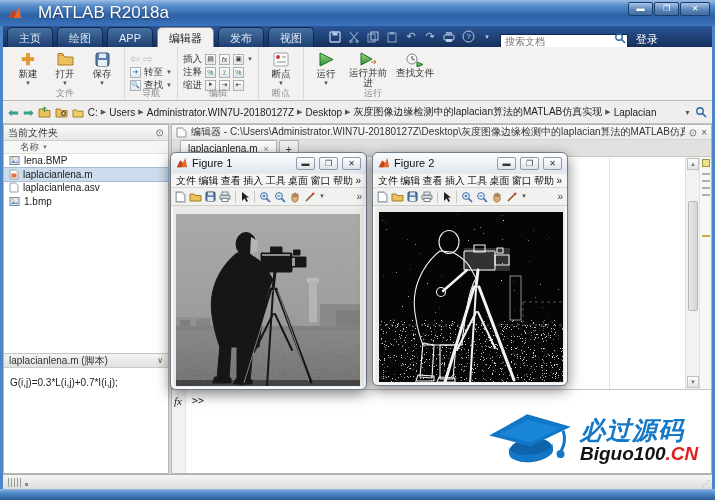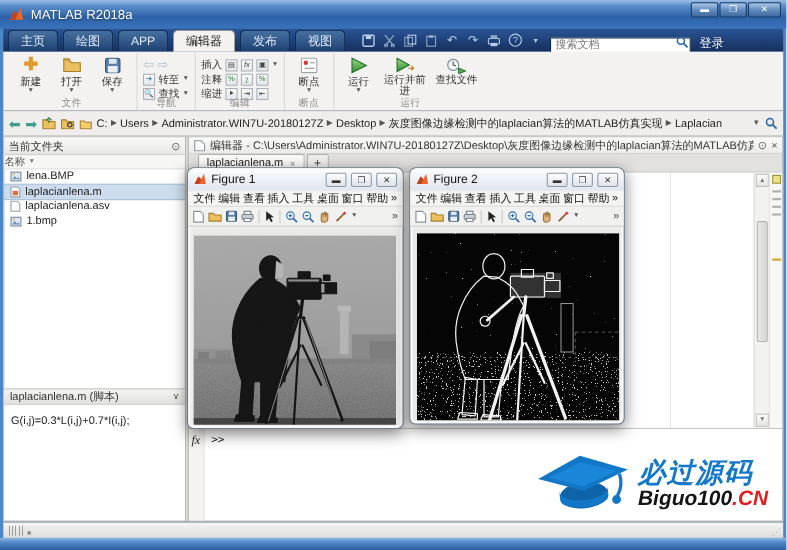--- a/index.html
+++ b/index.html
@@ -3,21 +3,21 @@
 <meta charset="utf-8">
 <style>
 * { margin:0; padding:0; box-sizing:border-box; }
 html,body { width:715px; height:500px; overflow:hidden; font-family:"Liberation Sans",sans-serif; }
 #app { position:relative; width:715px; height:500px; background:#4b86c7; }
 
 
 .titlebar { position:absolute; left:0; top:0; width:715px; height:26px;
   background:linear-gradient(180deg,#9dbce4 0%,#5b90cc 20%,#2d62a8 60%,#3a74bc 100%);
   display:flex; align-items:center; padding:0 8px; }
-.titlebar .apptitle { color:#fff; font-size:12px; margin-left:6px; text-shadow:0 1px 2px rgba(0,0,0,.5); }
+.titlebar .apptitle { color:#fff; font-size:17px; margin-left:16px; text-shadow:0 1px 2px rgba(0,0,0,.5); }
 .win-controls { position:absolute; right:5px; top:2px; display:flex; gap:1px; }
 .wbtn { width:25px; height:14px; background:linear-gradient(#aac4e4,#5d88bc 55%,#41699c);
   border:1px solid #16406f; border-radius:2px; color:#fff; font-size:8px; line-height:12px; text-align:center; }
 .wbtn.close { width:30px; }
 
 
 .tabstrip { position:absolute; left:3px; right:3px; top:26px; height:21px;
   background:linear-gradient(180deg,#2a5596,#152f5c); display:flex; align-items:flex-end; }
 .rtab { height:20px; line-height:20px; padding:0 11px; margin-left:4px; font-size:11px; color:#dfe9f8;
   background:linear-gradient(#46719f,#1d3f72); border:1px solid #0f2a52; border-bottom:none;
@@ -54,21 +54,21 @@
 .crumb-sep { color:#555; font-size:7px; }
 .nav-arrow { font-size:13px; line-height:13px; color:#3d9e8c; }
 .addr-right { display:flex; align-items:center; gap:4px; }
 
 
 .workspace { position:absolute; left:3px; right:3px; top:124px; height:350px; background:#d8d6d2; }
 .sidebar { position:absolute; left:0; top:0; width:166px; height:350px; background:#fff; border:1px solid #b5b5b3; }
 .sb-header { height:16px; background:linear-gradient(#fbfbfa,#e6e6e4); border-bottom:1px solid #cfcfcd;
   display:flex; align-items:center; justify-content:space-between; padding:0 4px; font-size:10px; color:#333; }
 .sb-colhead { height:13px; background:#f6f6f4; border-bottom:1px solid #e2e2e0; font-size:9.5px; color:#555;
-  display:flex; align-items:center; gap:3px; }
+  display:flex; align-items:center; padding-left:16px; gap:3px; }
 .filelist { }
 .frow { height:13.5px; display:flex; align-items:center; gap:4px; padding-left:5px; font-size:10px; color:#222; }
 .frow.selected { background:#ccdcec; outline:1px solid #a3bdd4; }
 .sb-detail-head { position:absolute; left:0; right:0; top:228px; height:15px;
   background:linear-gradient(#f4f4f2,#e1e1df); border-top:1px solid #c4c4c2; border-bottom:1px solid #c9c9c7;
   display:flex; align-items:center; justify-content:space-between; padding:0 5px; font-size:10px; color:#333; }
 .sb-detail-body { position:absolute; left:0; right:0; top:244px; bottom:0; background:#fff;
   font-size:10px; color:#222; padding:8px 12px 0 6px; }
 
 .editorpanel { position:absolute; left:168px; right:0; top:0; height:350px; background:#fff; border:1px solid #b5b5b3; }

